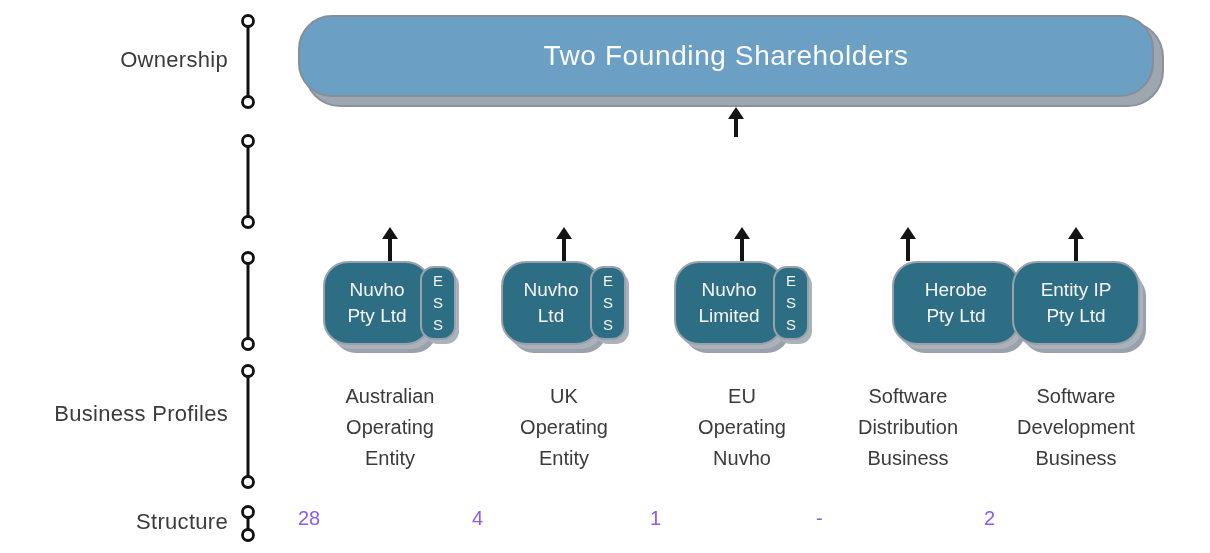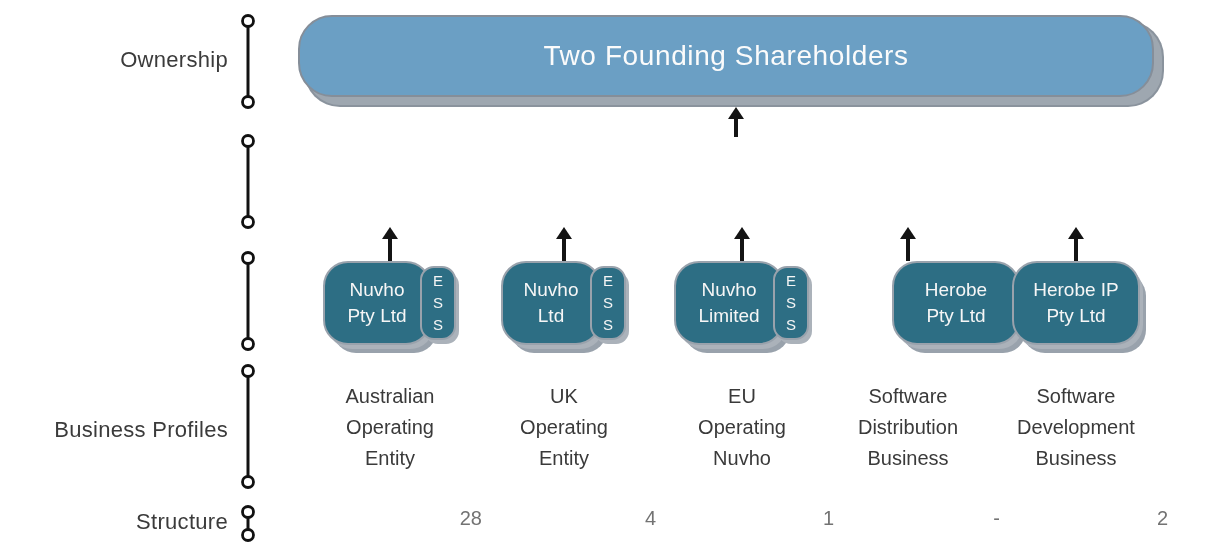--- a/index.html
+++ b/index.html
@@ -125,33 +125,33 @@
     width: 184px;
     text-align: center;
     font-size: 20px;
     line-height: 31px;
     color: #3a3a3a;
   }
   .headcount-value {
     position: absolute;
     top: 507px;
     width: 184px;
-    text-align: right;
+    text-align: left;
     font-size: 20px;
-    color: #737373;
+    color: #8b5cf6;
   }
   .multiline { white-space: pre-line; }
 </style>
 </head>
 <body>
 
 <div class="stage">
 
   <div class="rail-label" style="top:46px">Ownership</div>
-  <div class="rail-label" style="top:416px">Business Profiles</div>
+  <div class="rail-label" style="top:400px">Business Profiles</div>
   <div class="rail-label" style="top:508px">Structure</div>
 
   <svg class="timeline" viewBox="0 0 26 553">
     <g stroke="#111" stroke-width="3" fill="none">
       <line x1="12" y1="21" x2="12" y2="102"></line>
       <line x1="12" y1="141" x2="12" y2="222"></line>
       <line x1="12" y1="258" x2="12" y2="344"></line>
       <line x1="12" y1="371" x2="12" y2="482"></line>
       <line x1="12" y1="512" x2="12" y2="535"></line>
     </g>
@@ -219,21 +219,21 @@
 Limited</div>
     <div class="ess-tab multiline">E
 S
 S</div>
   </div>
   <div class="entity-group" style="left:892px">
     <div class="entity-box multiline" style="width:128px">Herobe
 Pty Ltd</div>
   </div>
   <div class="entity-group" style="left:1012px">
-    <div class="entity-box multiline" style="width:128px">Herobe IP
+    <div class="entity-box multiline" style="width:128px">Entity IP
 Pty Ltd</div>
   </div>
 
   <div class="profile multiline" style="left:298px">Australian
 Operating
 Entity</div>
   <div class="profile multiline" style="left:472px">UK
 Operating
 Entity</div>
   <div class="profile multiline" style="left:650px">EU

